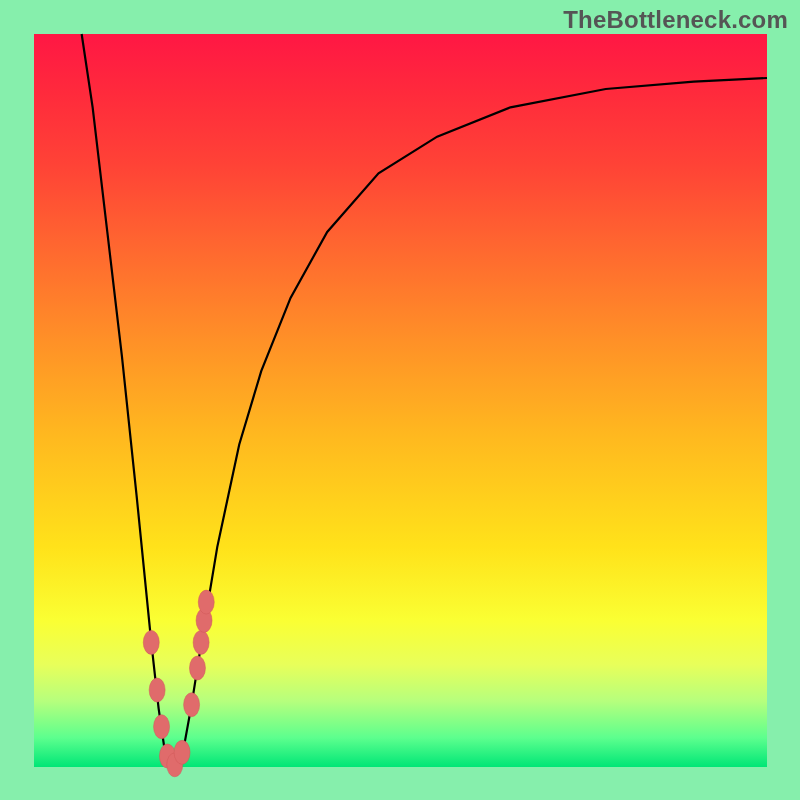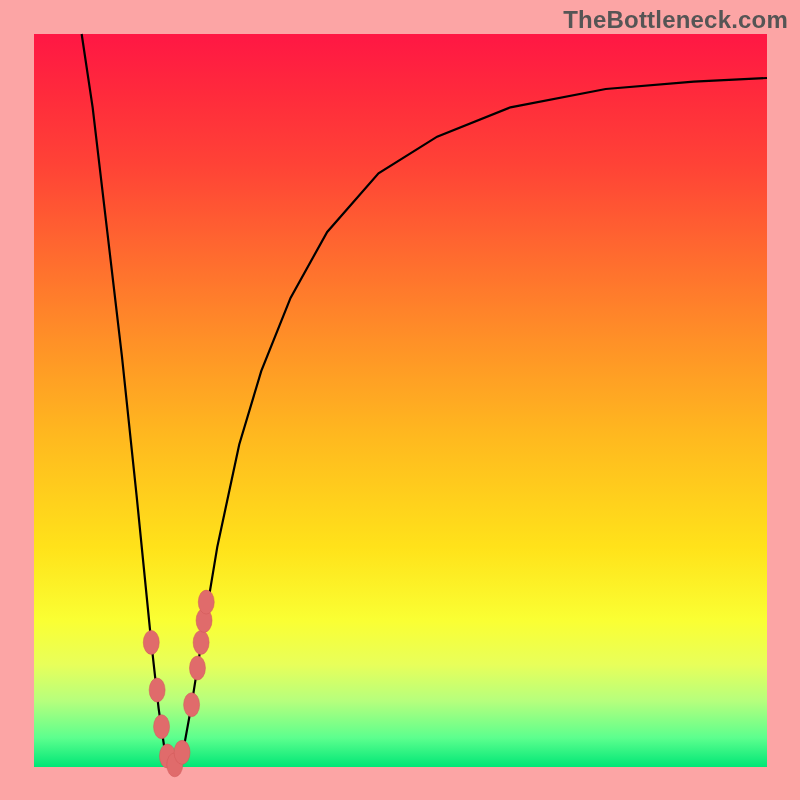--- a/index.html
+++ b/index.html
@@ -9,21 +9,21 @@
     height: 800px;
     background: #000;
     overflow: hidden;
   }
   .frame {
     position: absolute;
     left: 0;
     top: 0;
     width: 800px;
     height: 800px;
-    background: #fca5a5;
+    background: #86efac;
   }
   .plot-area {
     position: absolute;
     left: 34px;
     top: 34px;
     width: 733px;
     height: 733px;
     
     background: linear-gradient(to bottom,
       #ff1744 0%,

